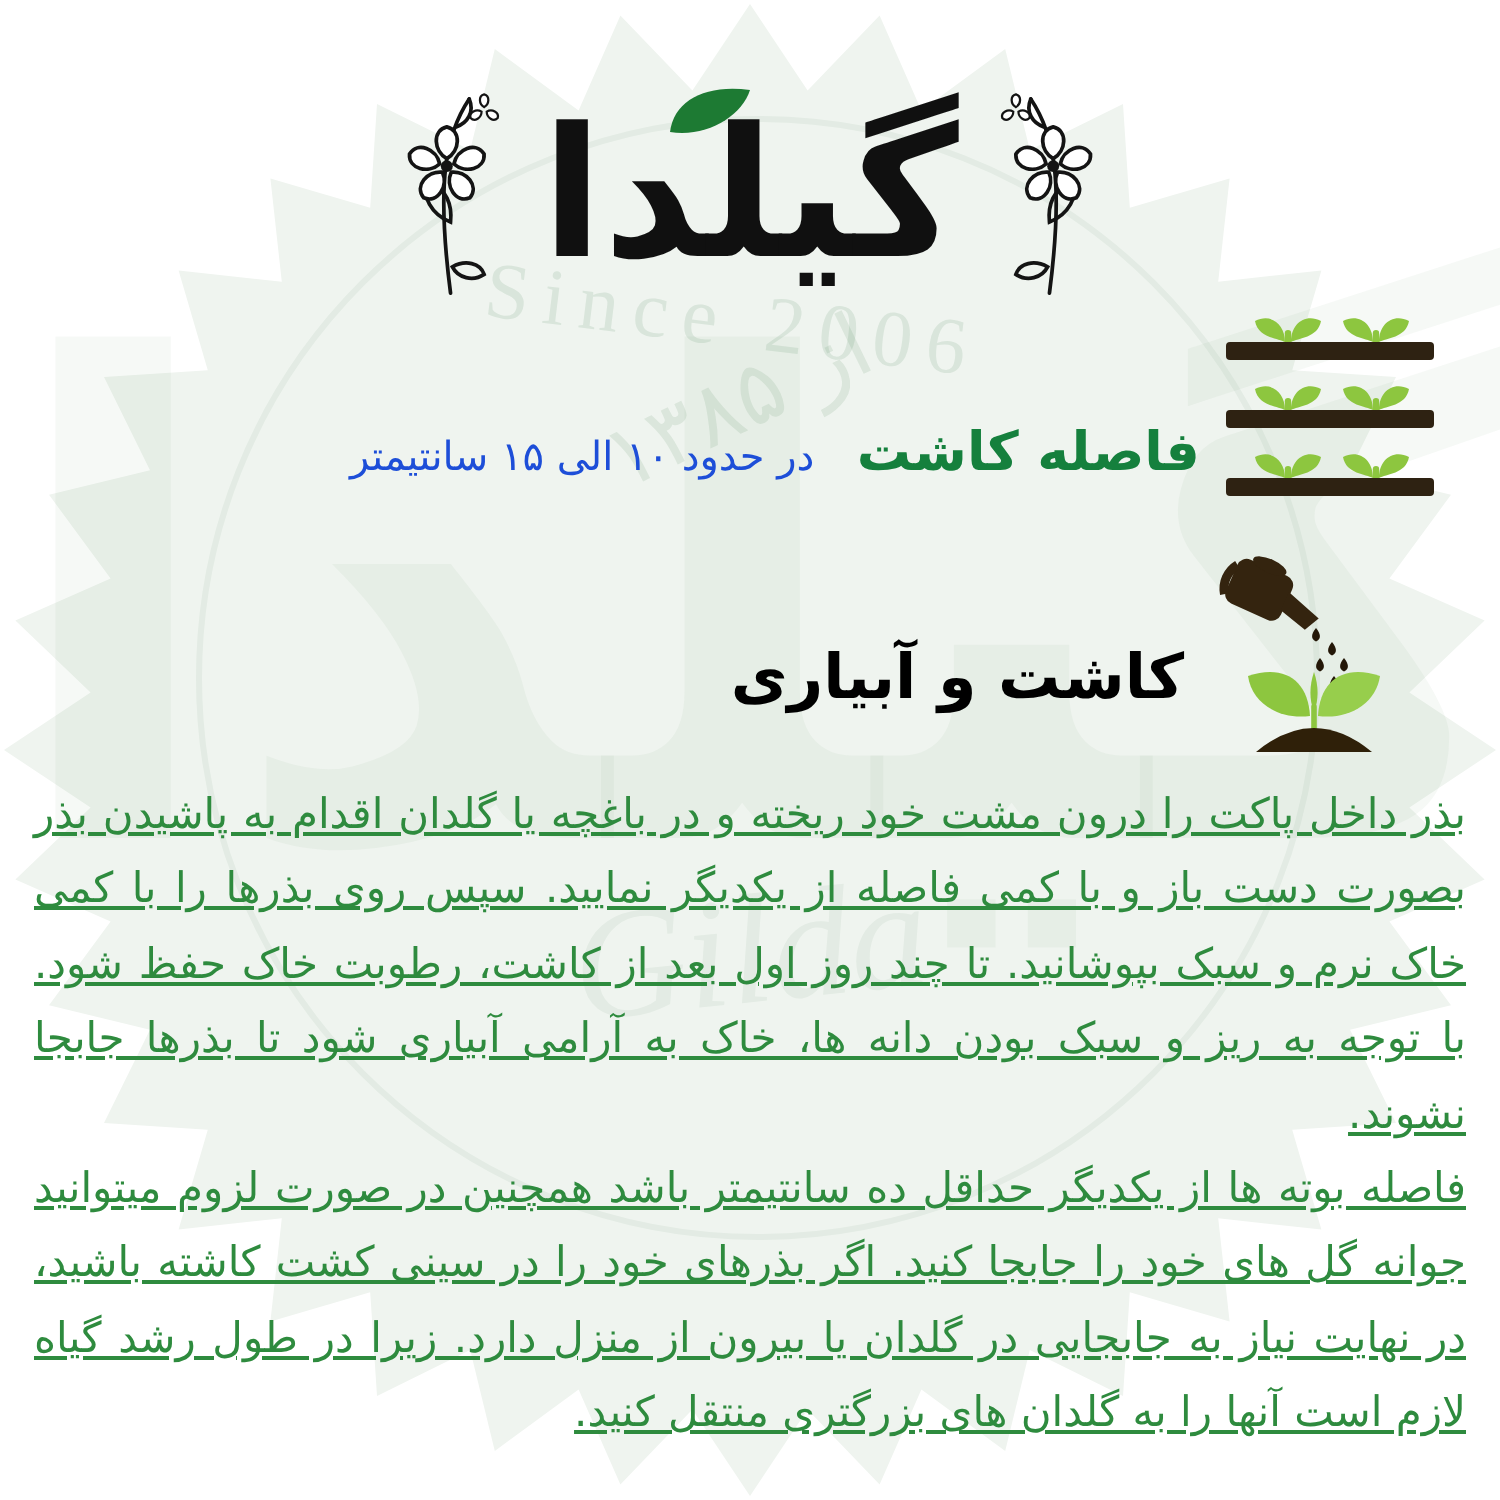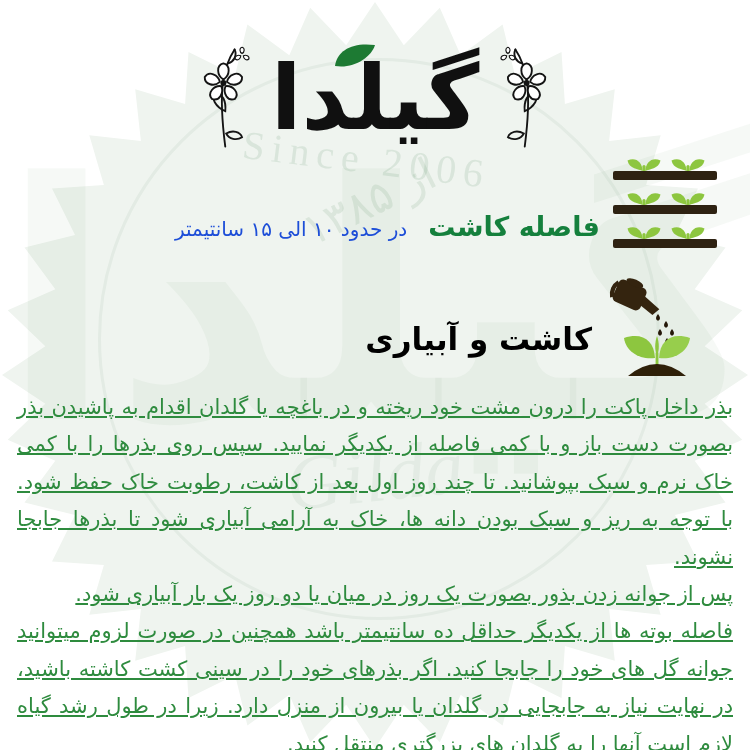--- a/index.html
+++ b/index.html
@@ -149,17 +149,16 @@
     <path d="M57,68 C54.6,75 54.6,82 57,88 C59.4,82 59.4,75 57,68 Z" fill="#8DC63F"></path>
     <path d="M55,90 C40,92 26,84 24,70 C42,64 54,72 55,90 Z" fill="#8DC63F"></path>
     <path d="M59,90 C74,92 88,84 90,70 C72,64 60,72 59,90 Z" fill="#97CE4C"></path>
     <path d="M28,108 Q57,84 86,108 Z" fill="#2F2009"></path>
   </svg>
 
   <h2 class="section-heading" dir="rtl">کاشت و آبیاری</h2>
 
   <div class="body-text" dir="rtl">
     <p>بذر داخل پاکت را درون مشت خود ریخته و در باغچه یا گلدان اقدام به پاشیدن بذر بصورت دست باز و با کمی فاصله از یکدیگر نمایید. سپس روی بذرها را با کمی خاک نرم و سبک بپوشانید. تا چند روز اول بعد از کاشت، رطوبت خاک حفظ شود. با توجه به ریز و سبک بودن دانه ها، خاک به آرامی آبیاری شود تا بذرها جابجا نشوند.</p>
-    <p>پس از جوانه زدن بذور بصورت یک روز در میان یا دو روز یک بار آبیاری شود.</p>
     <p>فاصله بوته ها از یکدیگر حداقل ده سانتیمتر باشد همچنین در صورت لزوم میتوانید جوانه گل های خود را جابجا کنید. اگر بذرهای خود را در سینی کشت کاشته باشید، در نهایت نیاز به جابجایی در گلدان یا بیرون از منزل دارد. زیرا در طول رشد گیاه لازم است آنها را به گلدان های بزرگتری منتقل کنید.</p>
   </div>
 
 </div>
 
 </body></html>

